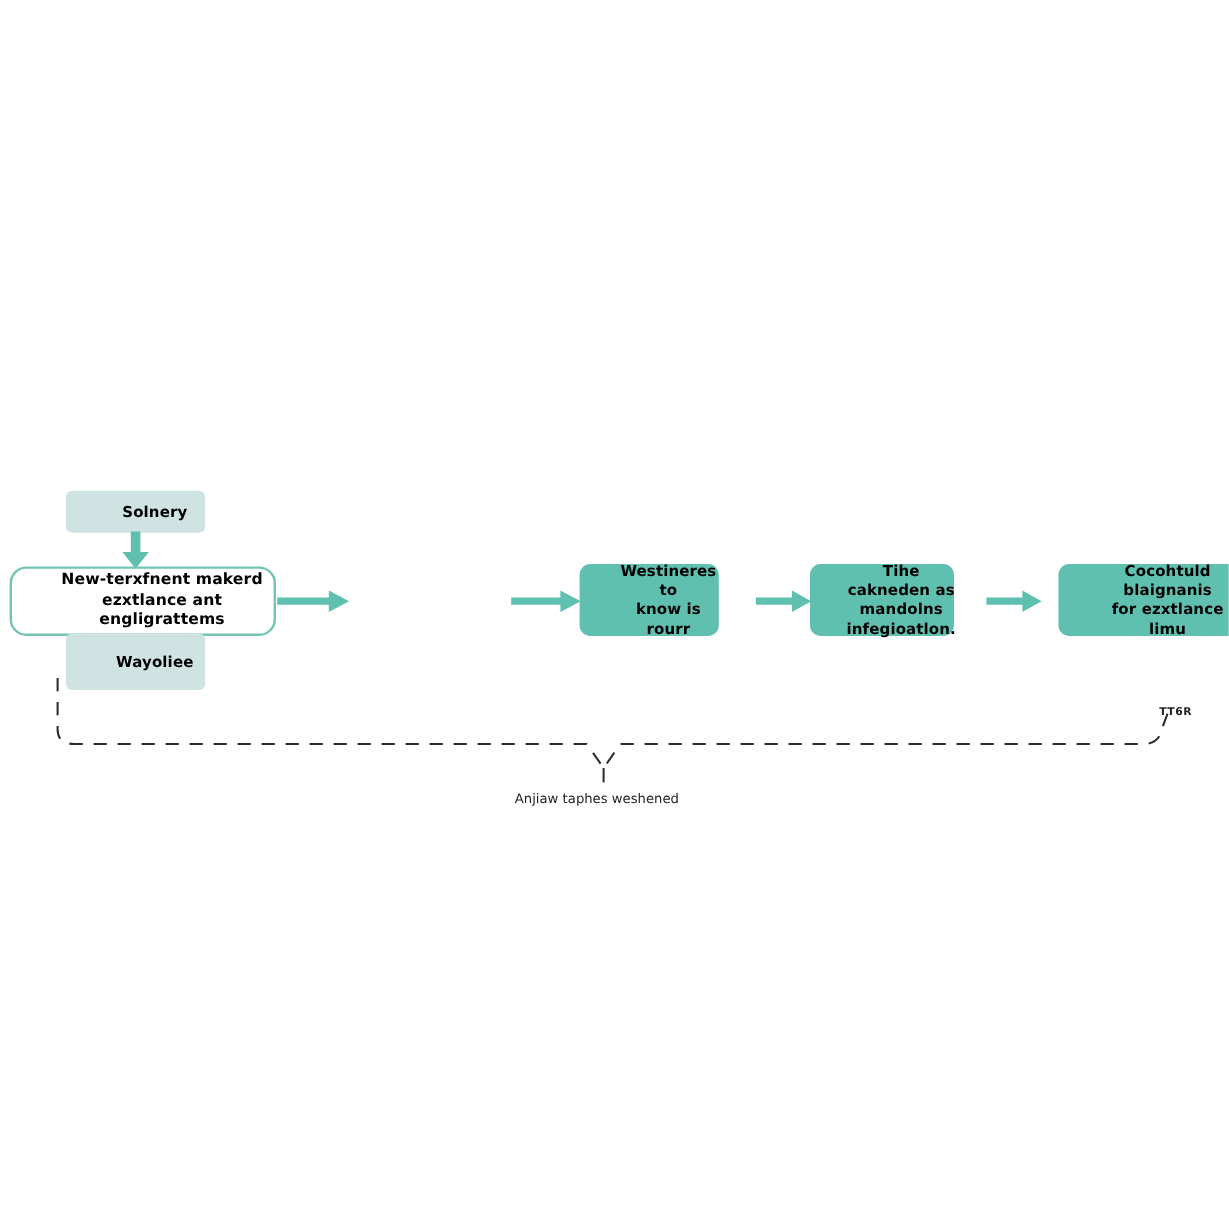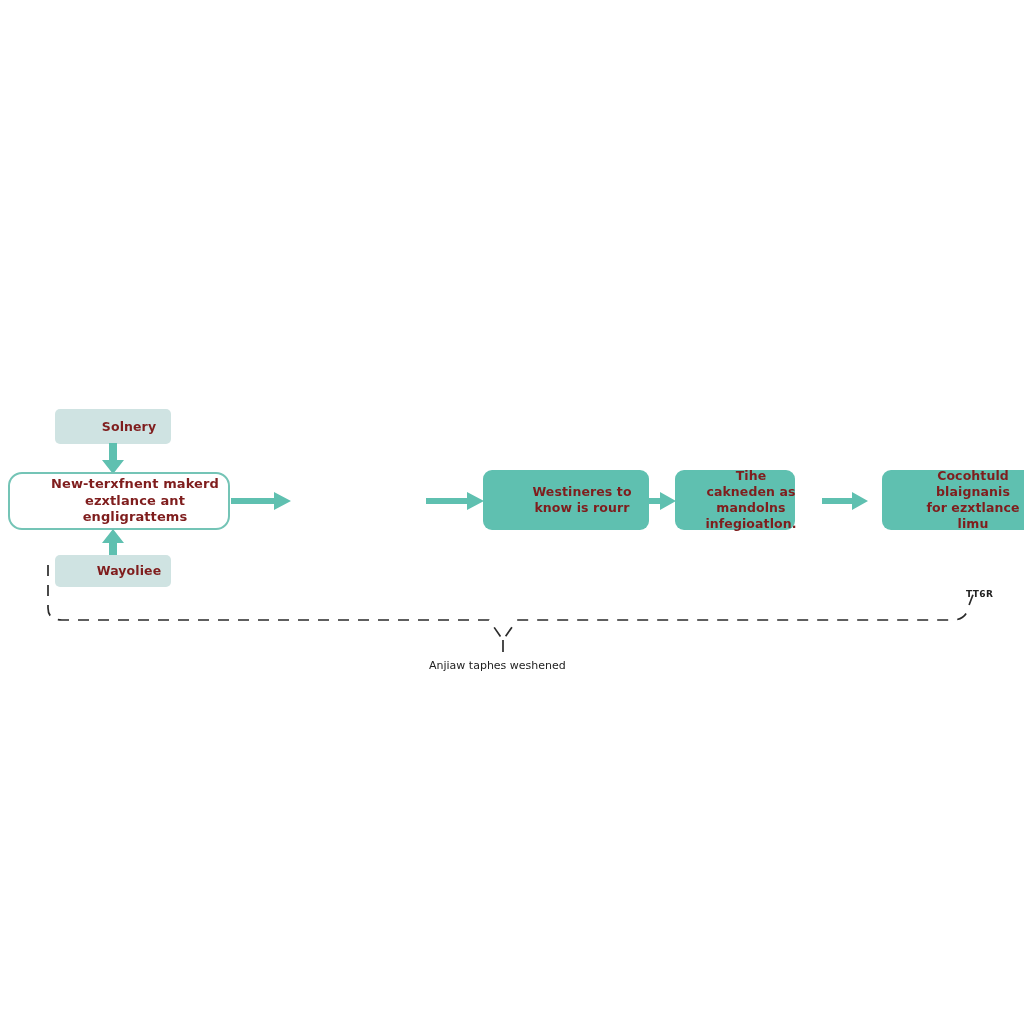--- a/index.html
+++ b/index.html
@@ -17,21 +17,21 @@
   }
 
   
   .node {
     position: absolute;
     box-sizing: border-box;
     display: flex;
     align-items: center;
     justify-content: center;
     text-align: center;
-    color: #7f1d1d;
+    color: #000000;
     font-weight: 700;
     line-height: 1.28;
     letter-spacing: .1px;
     padding-left: 32px;
   }
   .node .label { display: block; padding: 0 8px; }
 
   
   .chip {
     background: #cfe3e2;
@@ -122,38 +122,38 @@
       <span>ezxtlance ant engligrattems</span>
     </span>
   </div>
 
   <div class="conn" style="left:96px; top:527px; width:34px; height:34px;">
     <svg width="34" height="34" viewBox="0 0 34 34" aria-hidden="true">
       <path d="M 17 2 L 28 16 L 21 16 L 21 33 L 13 33 L 13 16 L 6 16 Z" fill="#5fc0b0"></path>
     </svg>
   </div>
 
-  <div class="node chip" style="left:55px; top:555px; width:116px; height:32px;">
+  <div class="node chip" style="left:55px; top:528px; width:116px; height:47px;">
     <span class="label">Wayoliee</span>
   </div>
 
   <div class="conn" style="left:231px; top:491px; width:62px; height:20px;">
     <svg width="62" height="20" viewBox="0 0 62 20" aria-hidden="true">
       <path d="M 0 7 L 43 7 L 43 1 L 60 10 L 43 19 L 43 13 L 0 13 Z" fill="#5fc0b0"></path>
     </svg>
   </div>
 
 
   <div class="conn" style="left:426px; top:491px; width:60px; height:20px;">
     <svg width="60" height="20" viewBox="0 0 60 20" aria-hidden="true">
       <path d="M 0 7 L 41 7 L 41 1 L 58 10 L 41 19 L 41 13 L 0 13 Z" fill="#5fc0b0"></path>
     </svg>
   </div>
 
-  <div class="node teal" style="left:483px; top:470px; width:166px; height:60px;">
+  <div class="node teal" style="left:483px; top:470px; width:116px; height:60px;">
     <span class="label">
       <span>Westineres to</span><br>
       <span>know is rourr</span>
     </span>
   </div>
 
   <div class="conn" style="left:630px; top:491px; width:48px; height:20px;">
     <svg width="48" height="20" viewBox="0 0 48 20" aria-hidden="true">
       <path d="M 0 7 L 30 7 L 30 1 L 46 10 L 30 19 L 30 13 L 0 13 Z" fill="#5fc0b0"></path>
     </svg>

